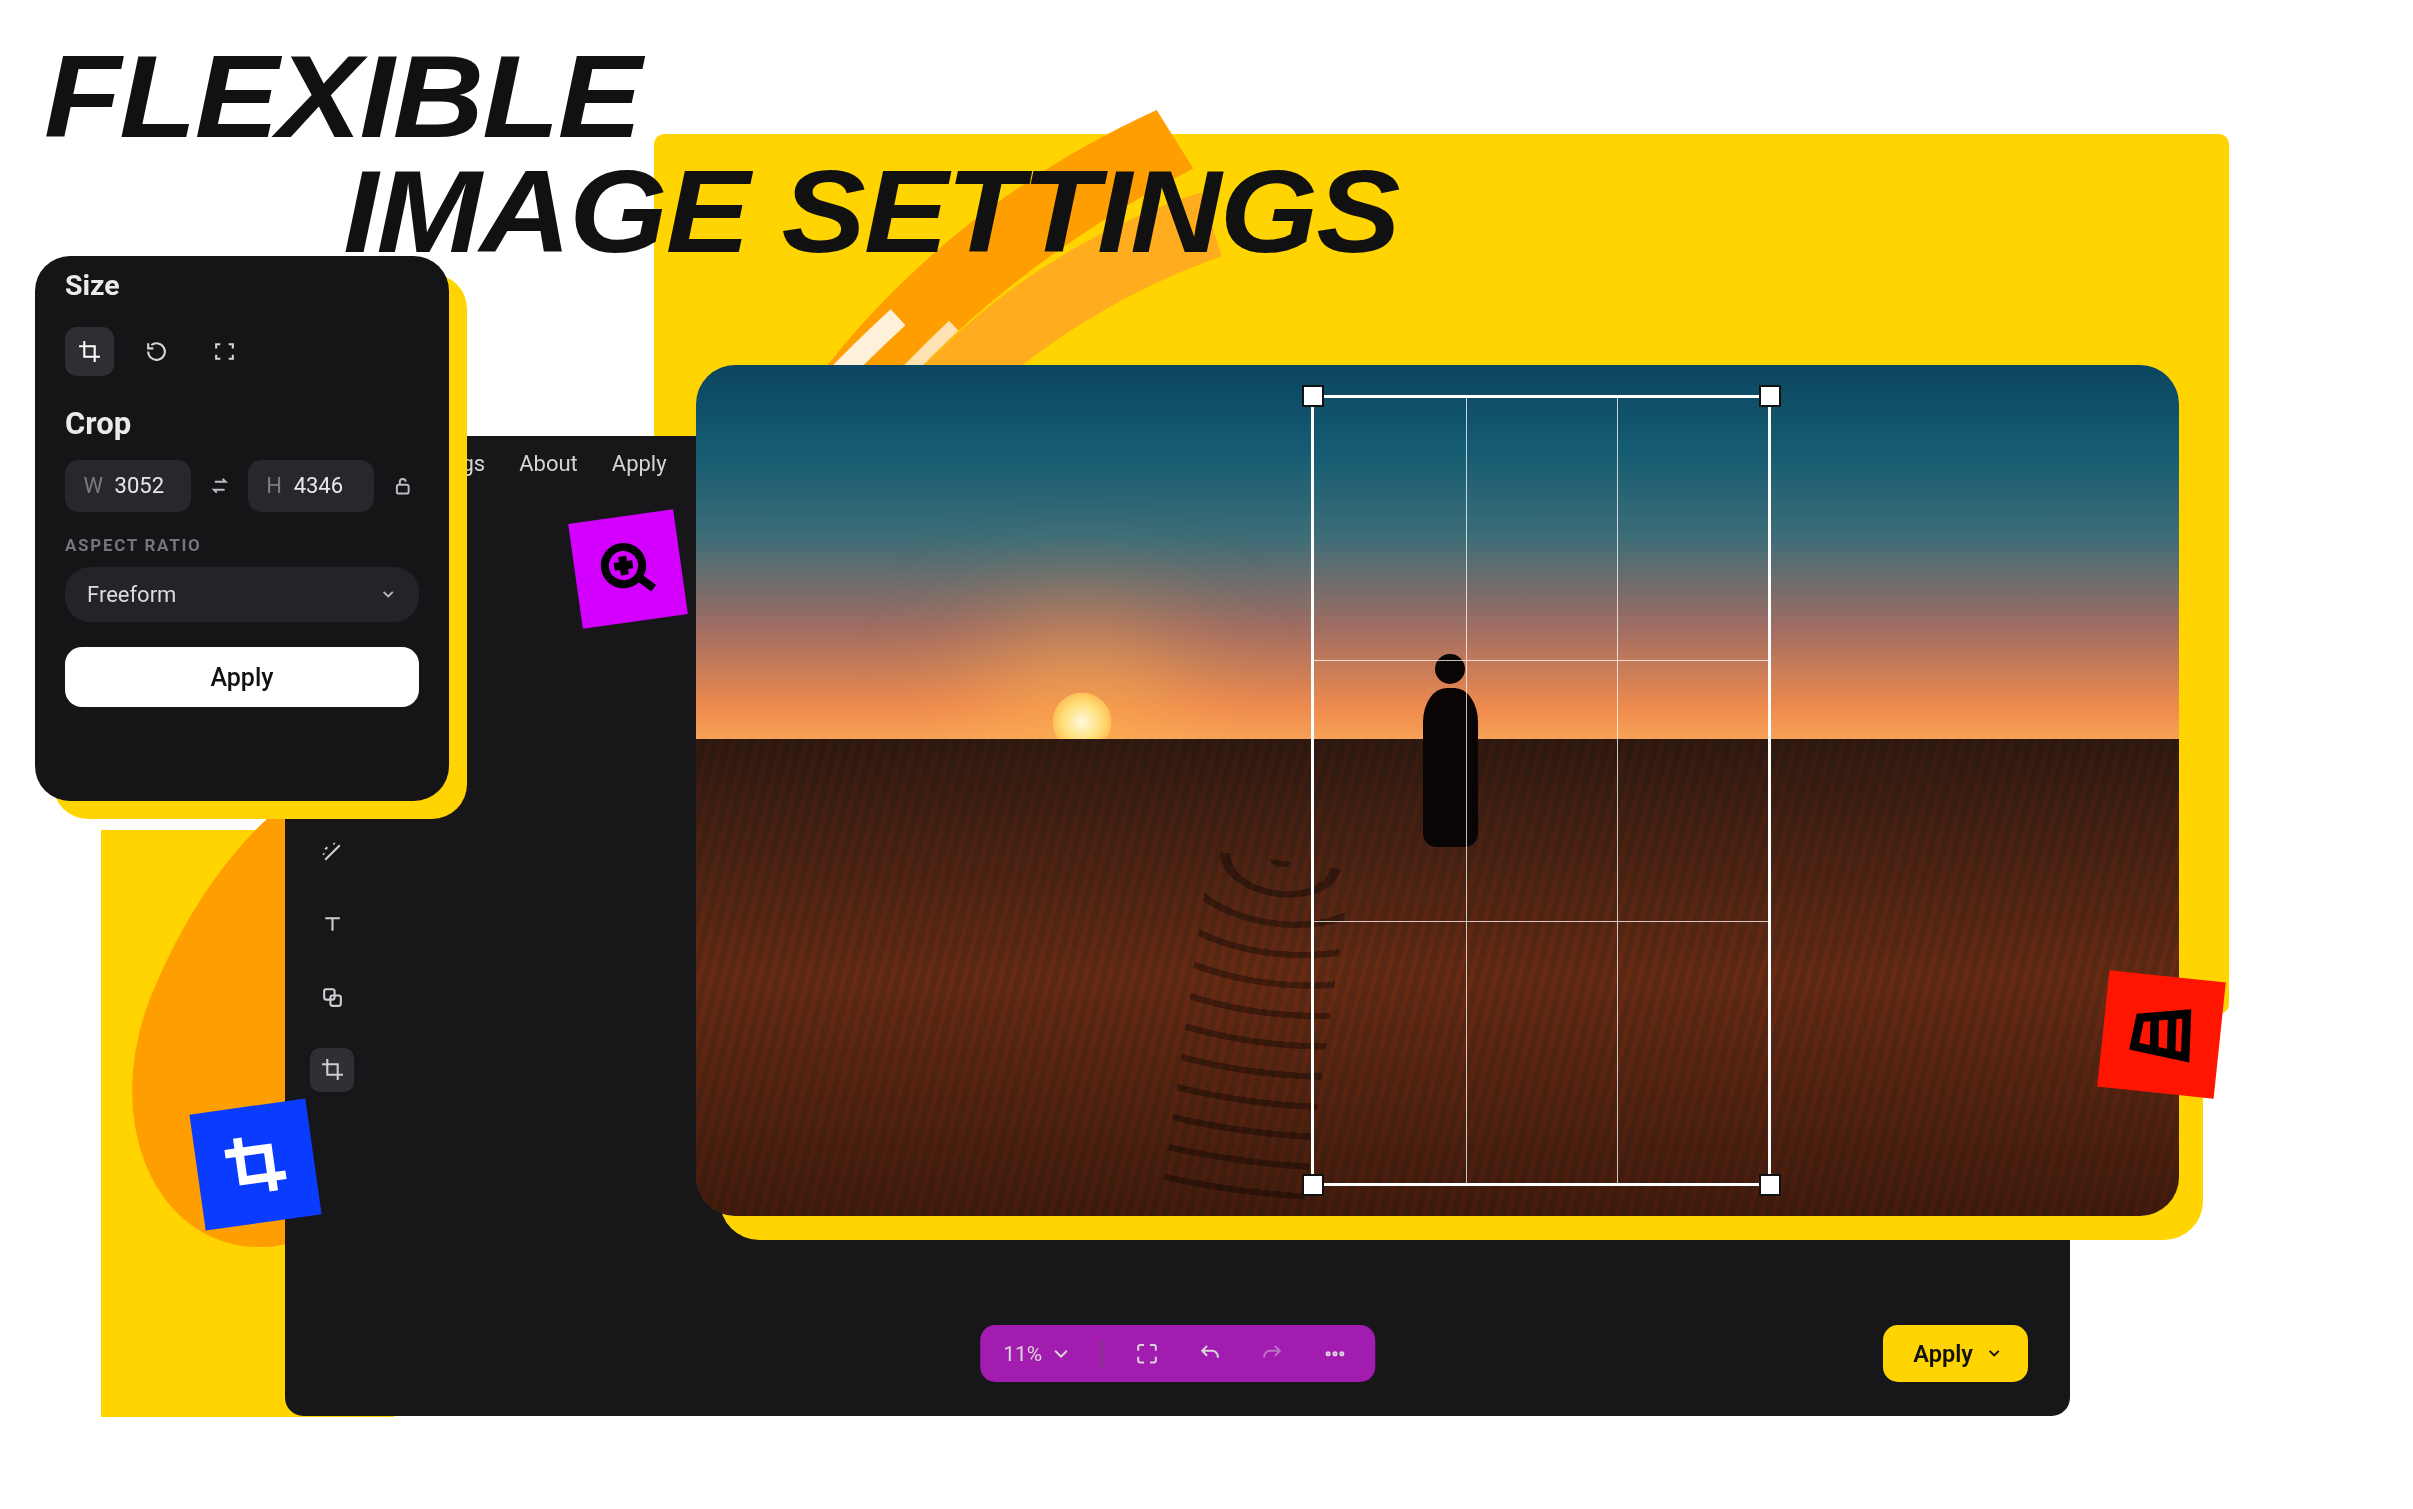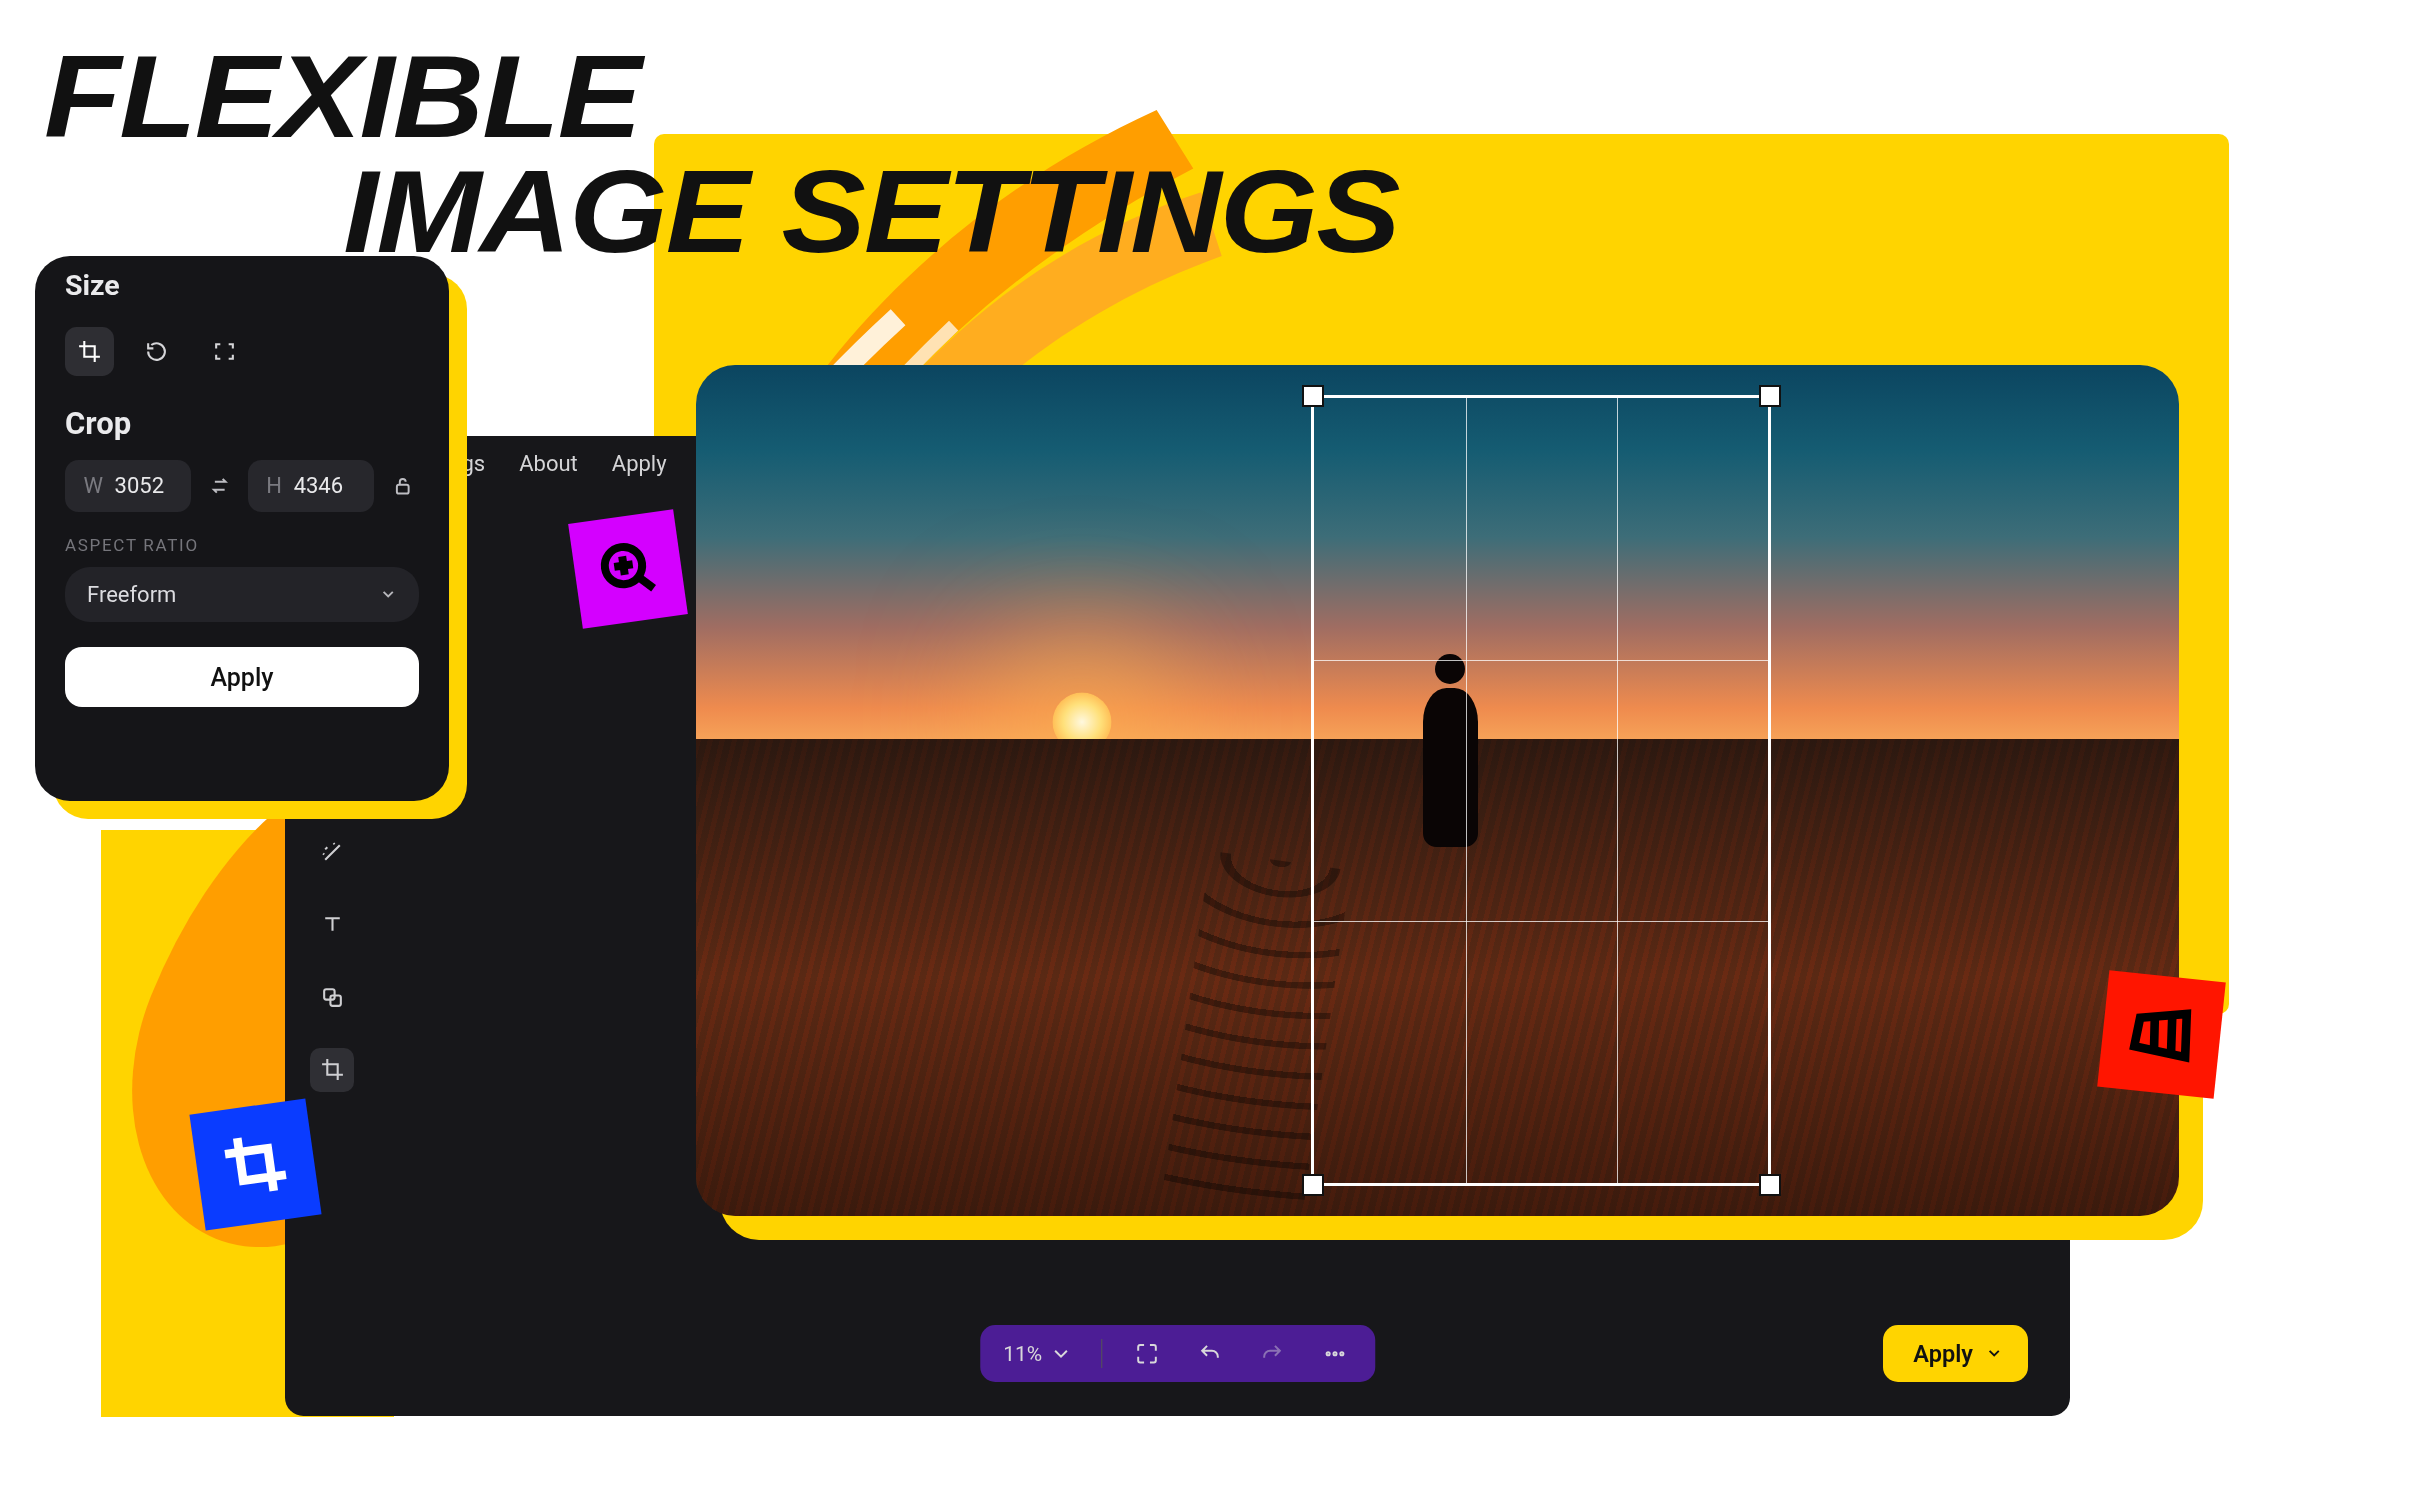--- a/index.html
+++ b/index.html
@@ -118,21 +118,21 @@
     cursor: pointer;
   }
   .tool-btn.active { background: #2f2f34; }
   .tool-btn svg { width: 25px; height: 25px; stroke: currentColor; fill: none; stroke-width: 2; }
 
   .bottom-bar {
     position: absolute;
     bottom: 34px;
     left: 50%;
     transform: translateX(-50%);
-    background: #4c1d95;
+    background: #a21caf;
     border-radius: 15px;
     height: 57px;
     padding: 0 23.5px;
     display: flex;
     align-items: center;
     gap: 28.5px;
     color: #d8d8da;
   }
   .bottom-bar .zoom {
     display: flex; align-items: center; gap: 6.7px; font-size: 21px;
@@ -293,21 +293,21 @@
     gap: 11.7px; min-width: 126px;
   }
   .dim-input .lab { color: #7a7a80; font-size: 22px; }
   .dim-input .val { color: #e9e9eb; font-size: 22px; }
   .swap-btn, .lock-btn {
     width: 37px; height: 37px; display: flex; align-items: center; justify-content: center;
     color: #bdbdc2; cursor: pointer;
   }
   .swap-btn svg, .lock-btn svg { width: 23.5px; height: 23.5px; stroke: currentColor; fill: none; stroke-width: 2; }
 
-  .ar-label { color: #75757b; font-size: 17px; letter-spacing: 1.7px; margin-bottom: 11.7px; }
+  .ar-label { color: #75757b; font-size: 17px; letter-spacing: 1.7px; margin-bottom: 11.7px; font-weight: bold; }
   .ar-select {
     background: #232328; border-radius: 25px; height: 55px;
     display: flex; align-items: center; justify-content: space-between;
     padding: 0 22px; font-size: 22px; color: #dcdce0; cursor: pointer;
     margin-bottom: 25px;
   }
   .ar-select svg { width: 18.4px; height: 18.4px; stroke: #b6b6bb; fill: none; stroke-width: 2.5; }
 
   .apply-btn {
     width: 100%; height: 60px; border-radius: 17px;

